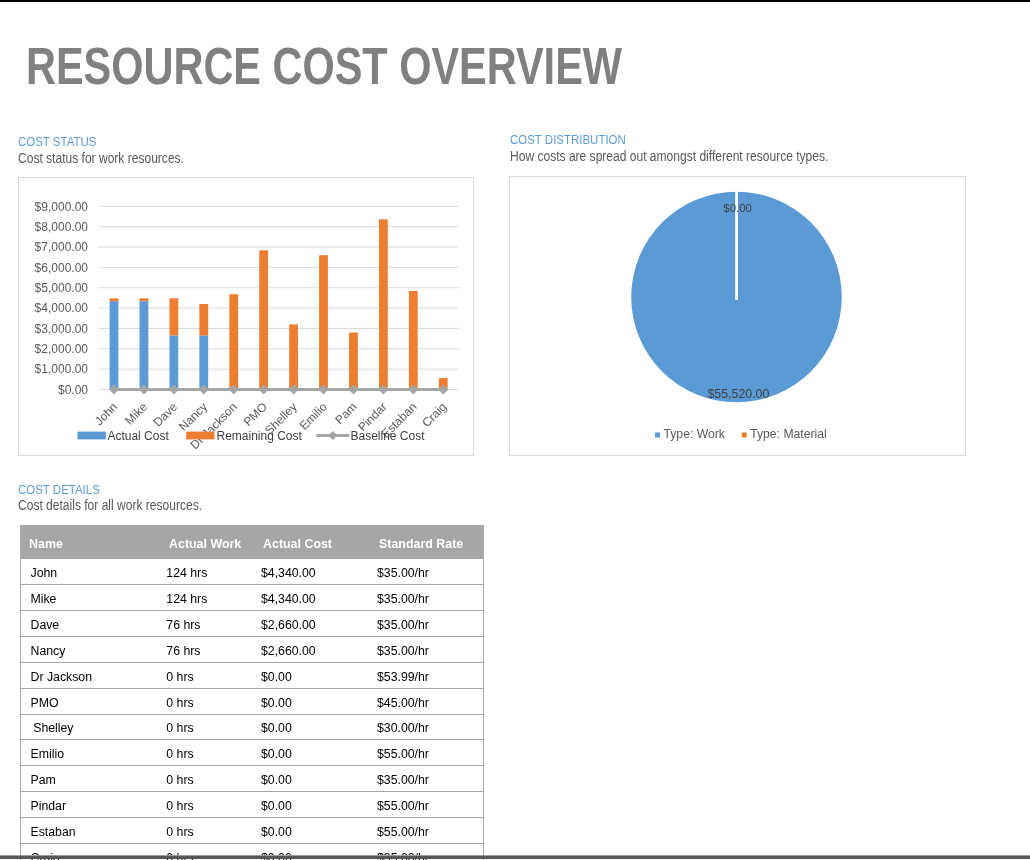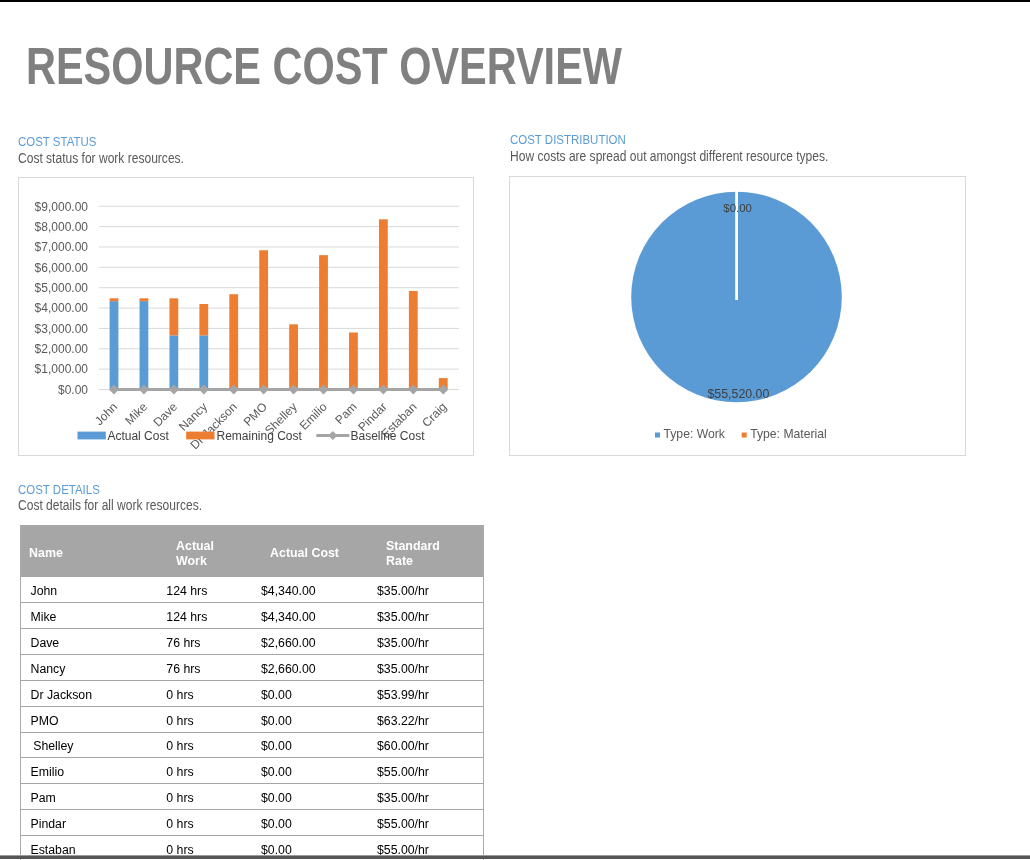--- a/index.html
+++ b/index.html
@@ -8,21 +8,21 @@
   .abs{position:absolute;white-space:nowrap;}
   #topbar{position:absolute;left:0;top:0;width:1030px;height:2px;background:#000;z-index:20;}
   #botbar{position:absolute;left:0;top:854.6px;width:1030px;height:3.9px;background:#565656;z-index:20;border-top:0.7px solid #9b9b9b;}
   #title{left:25.5px;top:36.5px;font-size:51px;font-weight:bold;color:#808080;
          transform:scaleX(0.813);transform-origin:0 0;letter-spacing:0px;}
   .sechead{font-size:13.5px;color:#5B9BD5;transform:scaleX(0.85);transform-origin:0 0;}
   .subt{font-size:14px;color:#595959;transform:scaleX(0.86);transform-origin:0 0;}
   table{border-collapse:collapse;table-layout:fixed;}
   #tbl{position:absolute;left:20px;top:525px;width:463px;border-left:1px solid #ABABAB;border-right:1px solid #ABABAB;}
   #tbl th{background:#A6A6A6;color:#fff;font-weight:bold;font-size:13.5px;text-align:left;
-          height:26px;padding:11px;vertical-align:middle;}
+          height:26px;padding:4px;vertical-align:middle;}
   #tbl th span{display:inline-block;transform:scaleX(0.92);transform-origin:0 50%;position:relative;top:1.5px;left:-1.5px;}
   #tbl td{font-size:12.3px;color:#000;height:21.93px;padding:3px 0 0 0;vertical-align:middle;
           border-bottom:1px solid #A6A6A6;}
   #tbl .c1{padding-left:9.5px;}
 </style>
 </head>
 <body>
 <div id="topbar"></div>
 <div id="botbar"></div>
 <div id="title" class="abs">RESOURCE COST OVERVIEW</div>
@@ -165,27 +165,27 @@
 <tr>
         <td class="c1">Dr Jackson</td>
         <td>0 hrs</td>
         <td>$0.00</td>
         <td>$53.99/hr</td>
       </tr>
 <tr>
         <td class="c1">PMO</td>
         <td>0 hrs</td>
         <td>$0.00</td>
-        <td>$63.22/hr</td>
+        <td>$45.00/hr</td>
       </tr>
 <tr>
         <td class="c1" style="padding-left:12.2px;">Shelley</td>
         <td>0 hrs</td>
         <td>$0.00</td>
-        <td>$60.00/hr</td>
+        <td>$30.00/hr</td>
       </tr>
 <tr>
         <td class="c1">Emilio</td>
         <td>0 hrs</td>
         <td>$0.00</td>
         <td>$55.00/hr</td>
       </tr>
 <tr>
         <td class="c1">Pam</td>
         <td>0 hrs</td>

